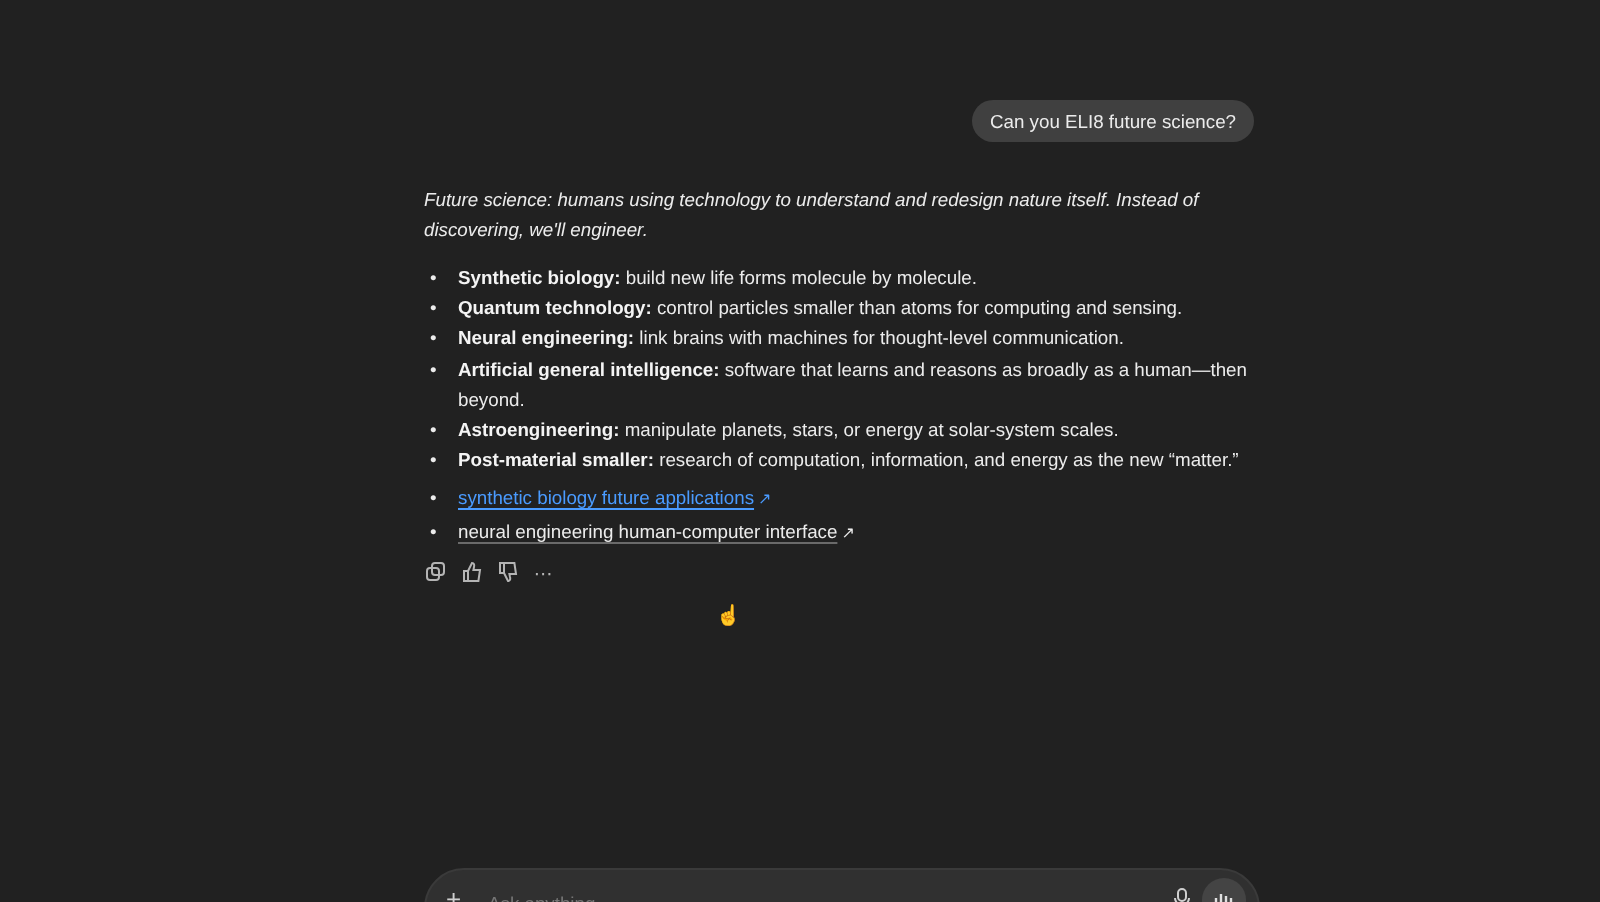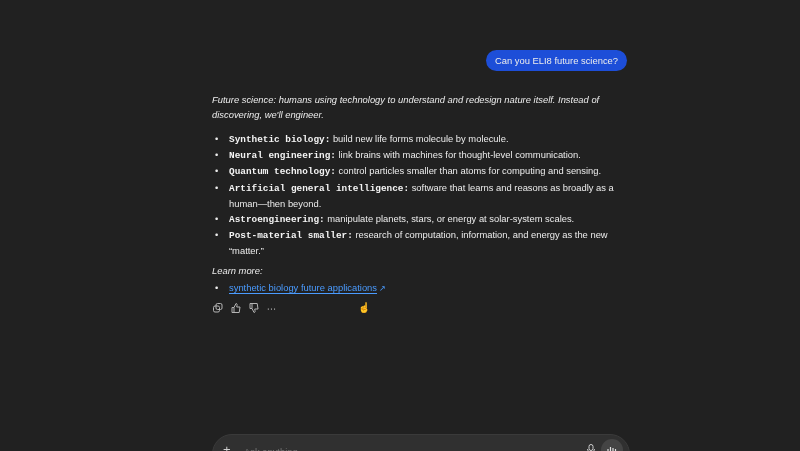--- a/index.html
+++ b/index.html
@@ -4,29 +4,29 @@
 <style>
   html, body { margin:0; padding:0; }
   body {
     width:800px; height:451px; overflow:hidden;
     background:#212121; color:#ececec;
     font-family:"Liberation Sans", sans-serif;
     font-size:9.4px; position:relative;
   }
   .user-bubble {
     position:absolute; top:50px; right:173px;
-    background:#1d4ed8; color:#ececec;
+    background:#404040; color:#ececec;
     border-radius:12px; padding:5px 9px; font-size:9.4px; line-height:1.2;
   }
   .answer { position:absolute; left:212px; top:92px; width:420px; line-height:15.2px; }
   .answer p { margin:0 0 8.5px 0;font-style:italic; }
   ul { margin:0 0 4px 0; padding:0 0 0 17px; list-style:none; }
   ul li { position:relative; }
   ul li::before { content:"•"; position:absolute; left:-14px; color:#ececec; }
-  b { font-weight:bold; color:#f4f4f4;font-family:Liberation Mono, monospace; }
+  b { font-weight:bold; color:#f4f4f4; }
   .links li { margin:0; }
   .link { color:#ececec; text-decoration:underline; text-decoration-color:#6a6a6a; text-underline-offset:2px; cursor:pointer;margin-top:40px; }
   .link.active { color:#4a9bff; text-decoration-color:#4a9bff; }
   .arrow { font-size:8px; margin-left:2px; }
   .actions { display:flex; gap:7px; margin-top:7px; margin-left:0px; align-items:center; }
   .actions span { width:11px; height:11px; display:inline-flex; align-items:center; justify-content:center; color:#b4b4b4; cursor:pointer; }
   .composer {
     position:absolute; left:212px; top:434px; width:416px; height:40px;
     background:#303030; border-radius:20px; border:1px solid #3a3a3a;
   }
@@ -38,29 +38,29 @@
 </style>
 </head>
 <body>
 
 <div class="user-bubble">Can you ELI8 future science?</div>
 
 <div class="answer">
   <p>Future science: humans using technology to understand and redesign nature itself. Instead of discovering, we'll engineer.</p>
   <ul>
     <li><b>Synthetic biology:</b><span> build new life forms molecule by molecule.</span></li>
+    <li><b>Quantum technology:</b><span> control particles smaller than atoms for computing and sensing.</span></li>
     <li><b>Neural engineering:</b><span> link brains with machines for thought-level communication.</span></li>
-    <li><b>Quantum technology:</b><span> control particles smaller than atoms for computing and sensing.</span></li>
     <li><b>Artificial general intelligence:</b><span> software that learns and reasons as broadly as a human—then beyond.</span></li>
     <li><b>Astroengineering:</b><span> manipulate planets, stars, or energy at solar-system scales.</span></li>
     <li><b>Post-material smaller:</b><span> research of computation, information, and energy as the new “matter.”</span></li>
   </ul>
-  <p style="margin:0 0 2px 0">Learn more:</p>
   <ul class="links">
     <li><span class="link active"><span>synthetic biology future applications</span></span><span class="arrow" style="color:#4a9bff">↗</span></li>
+    <li><span class="link"><span>neural engineering human-computer interface</span></span><span class="arrow">↗</span></li>
   </ul>
   <div class="actions">
     <span>
         <svg width="10" height="10" viewBox="0 0 10 10" fill="none" stroke="#b4b4b4" stroke-width="1">
           <rect x="3" y="0.5" width="6" height="6" rx="1.5"></rect>
           <rect x="0.5" y="3" width="6" height="6" rx="1.5"></rect>
         </svg>
       </span>
     <span>
         <svg width="10" height="10" viewBox="0 0 10 10" fill="none" stroke="#b4b4b4" stroke-width="1">

